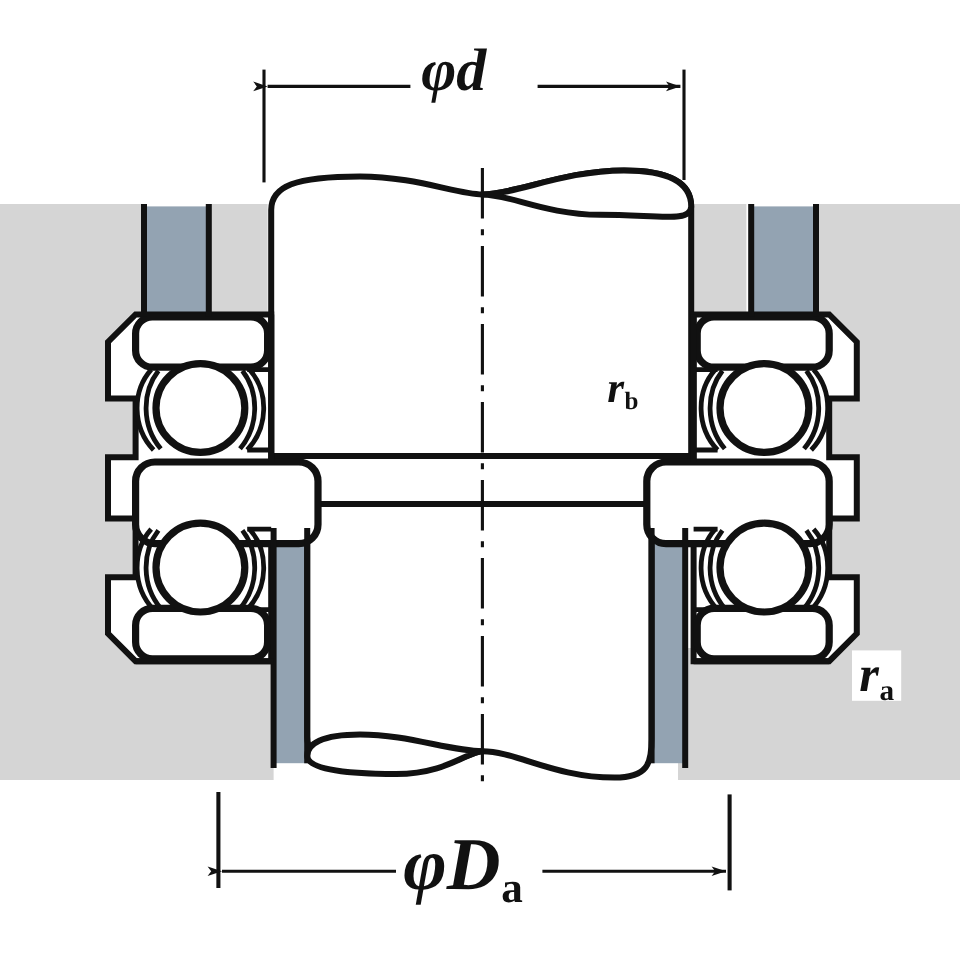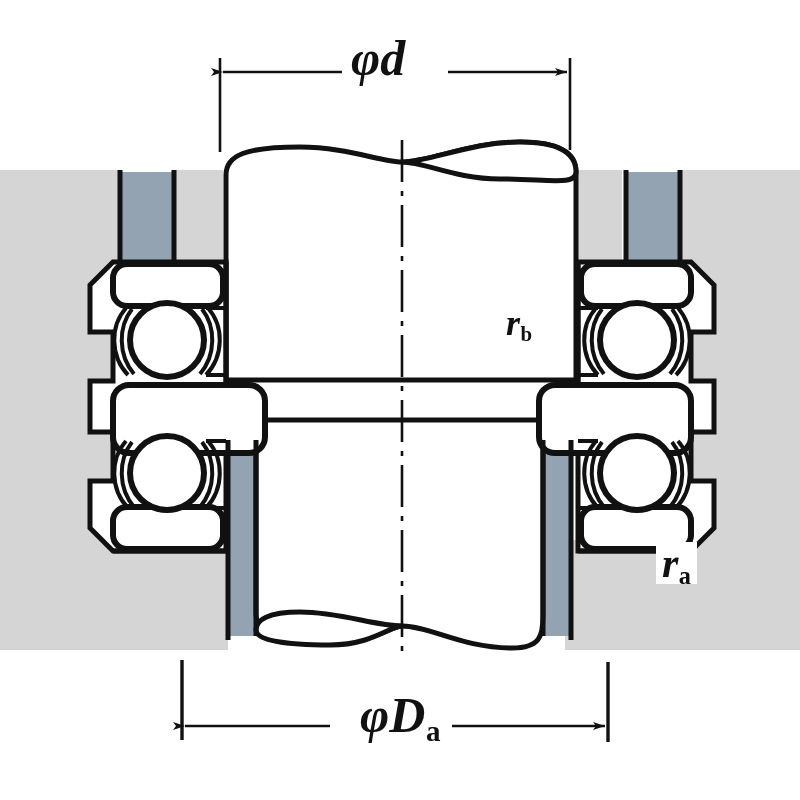--- a/index.html
+++ b/index.html
@@ -52,32 +52,31 @@
   }
   #label-phi-d {
     left: 345px;
     top: 33px;
     font-size: 50px;
     font-weight: bold;
   }
   #label-phi-da {
     left: 330px;
     top: 690px;
-    font-size: 50px;
-    font-weight: bold;
-    margin-left: 24px;
+    font-size: 62px;
+    font-weight: bold;
   }
   #label-rb {
     left: 500px;
     top: 305px;
     font-size: 36px;
     font-weight: bold;
   }
   #label-ra {
-    left: 656px;
+    left: 710px;
     top: 542px;
     font-size: 42px;
     font-weight: bold;
   }
 </style>
 </head>
 <body>
 
 <div id="drawing-root">
 

